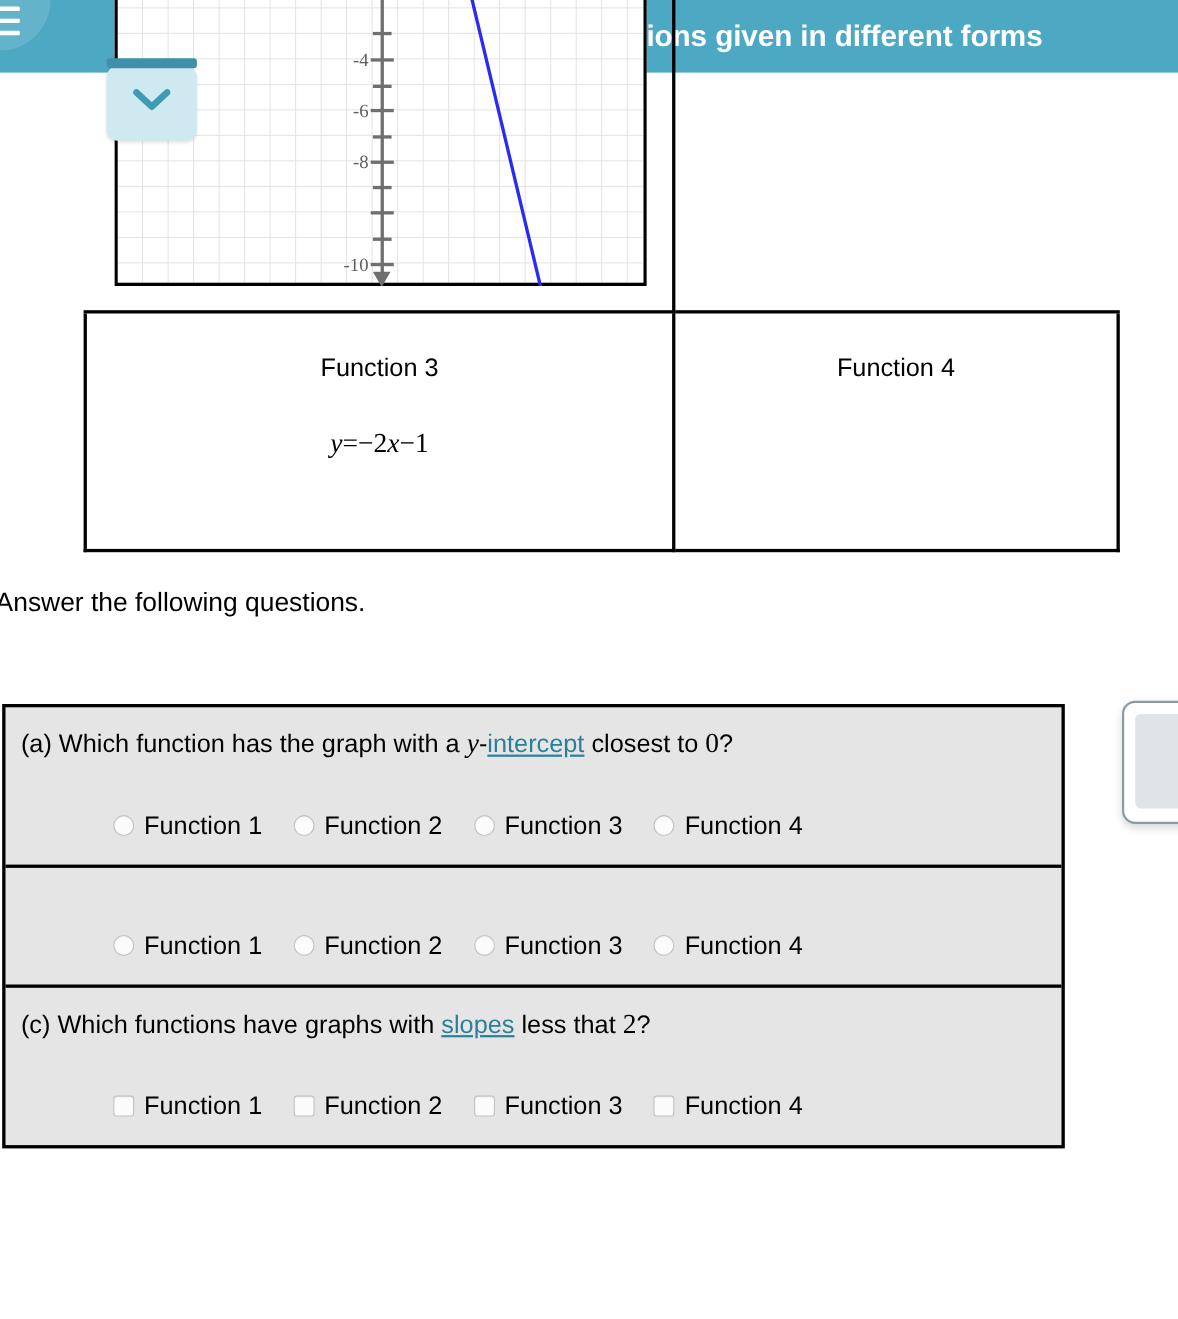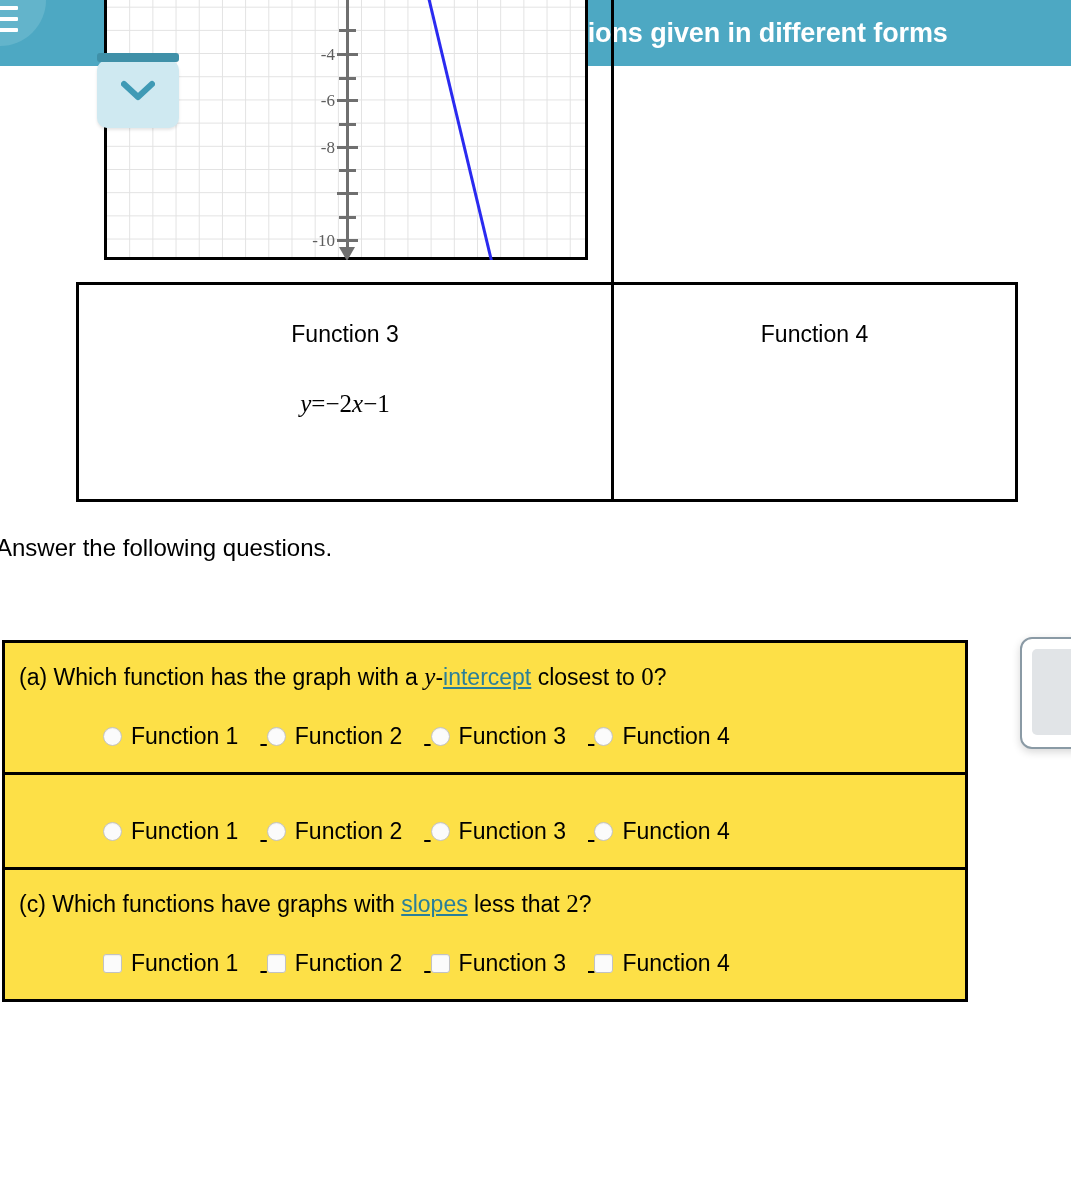--- a/index.html
+++ b/index.html
@@ -230,43 +230,42 @@
   }
 
   
   #questions-panel {
     position: absolute;
     left: 2px;
     top: 640px;
     width: 966px;
     border: 3px solid #000;
     box-sizing: border-box;
-    background: #fde047;
+    background: #e5e5e5;
   }
   .question-block {
     border-bottom: 3px solid #000;
     padding: 16px 14px 22px 14px;
     box-sizing: border-box;
   }
   .question-block:last-child { border-bottom: none; }
   .q-text {
     font-size: 23px;
     line-height: 1.45;
     font-family: "Liberation Sans", sans-serif;
   }
   .q-link {
     color: #2a7f99;
     text-decoration: underline;
   }
   .q-options {
-    margin-top: 26px;
+    margin-top: 40px;
     padding-left: 84px;
     font-size: 23px;
     white-space: nowrap;
-    text-decoration: underline;
   }
   .opt {
     display: inline-block;
     margin-right: 22px;
     vertical-align: middle;
   }
   .opt:last-child { margin-right: 0; }
   .radio-mark {
     display: inline-block;
     width: 17px; height: 17px;

